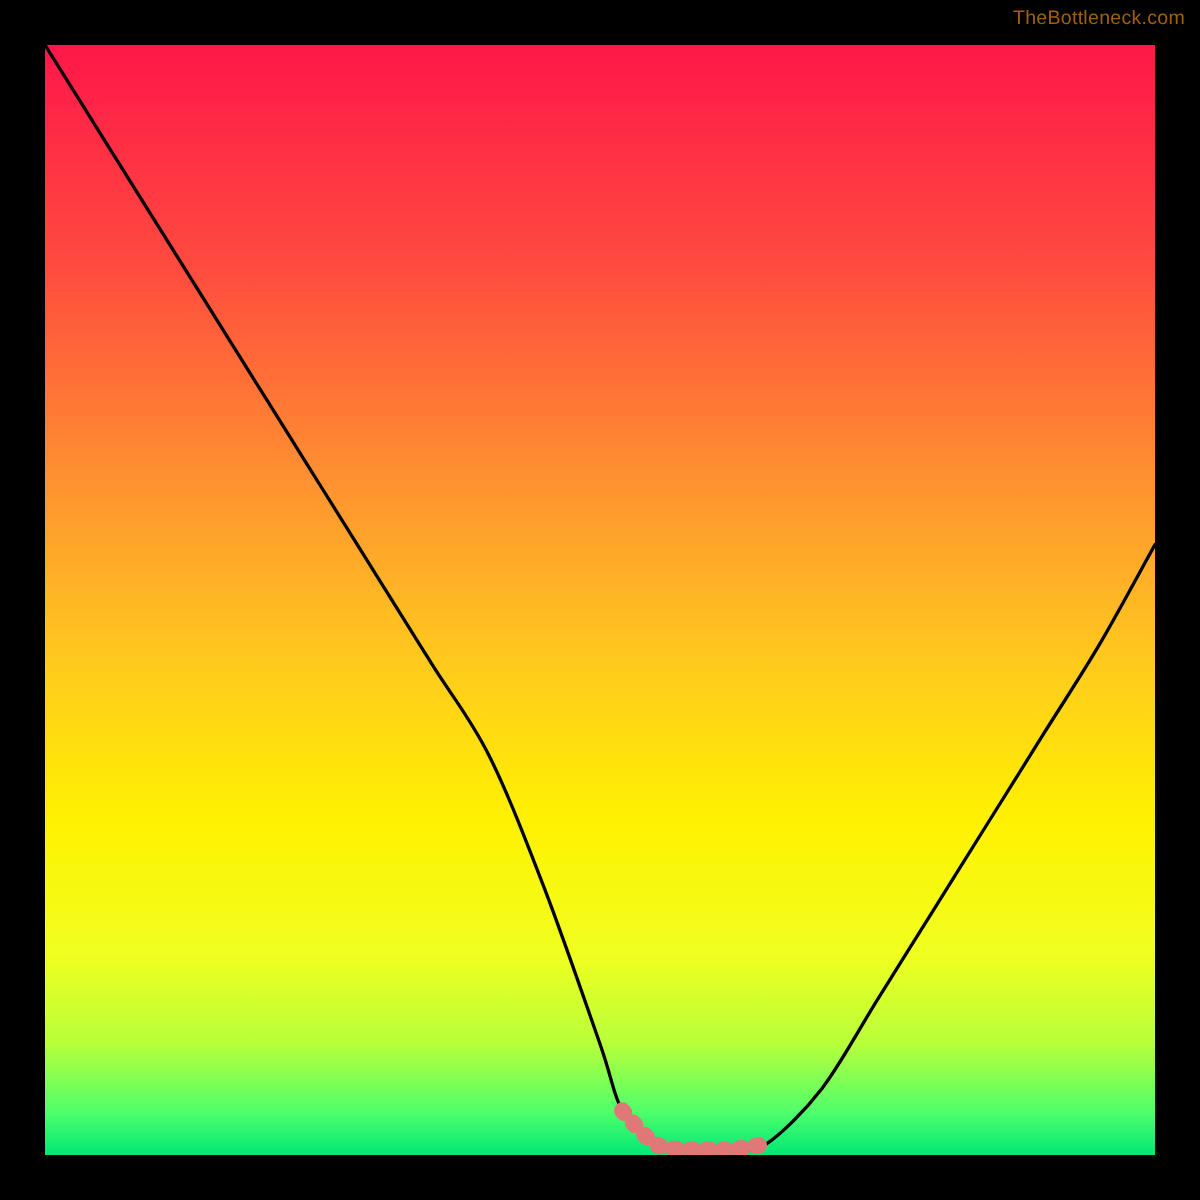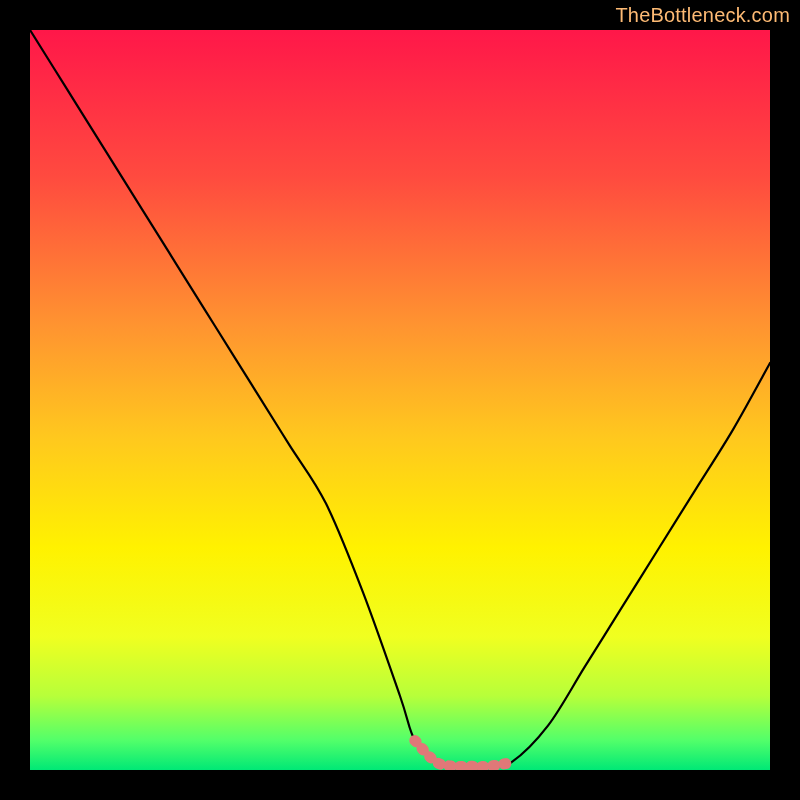--- a/index.html
+++ b/index.html
@@ -8,22 +8,22 @@
     height: 800px;
     background: #000;
     position: relative;
     overflow: hidden;
     font-family: Arial, sans-serif;
   }
   .watermark {
     position: absolute;
     top: 4px;
     right: 10px;
-    color: #fdba74;
-    font-size: 20px;
+    color: #a16207;
+    font-size: 13px;
     font-weight: 500;
     z-index: 10;
     letter-spacing: 0.2px;
   }
   .frame {
     position: absolute;
     left: 30px;
     top: 30px;
     width: 740px;
     height: 740px;

